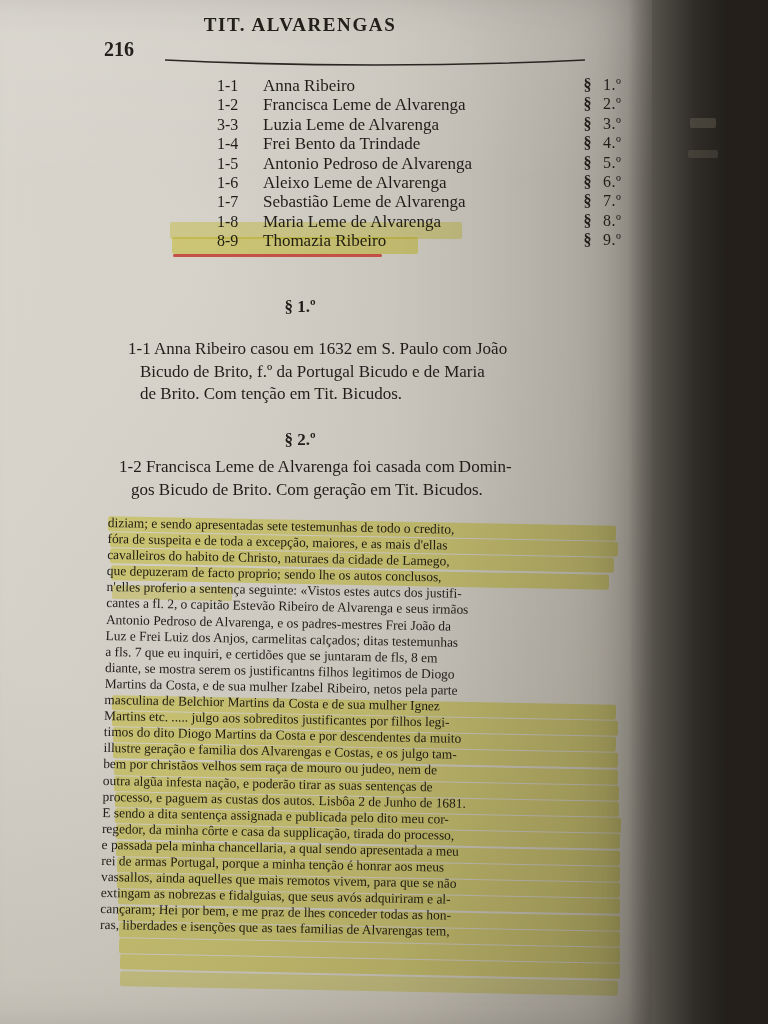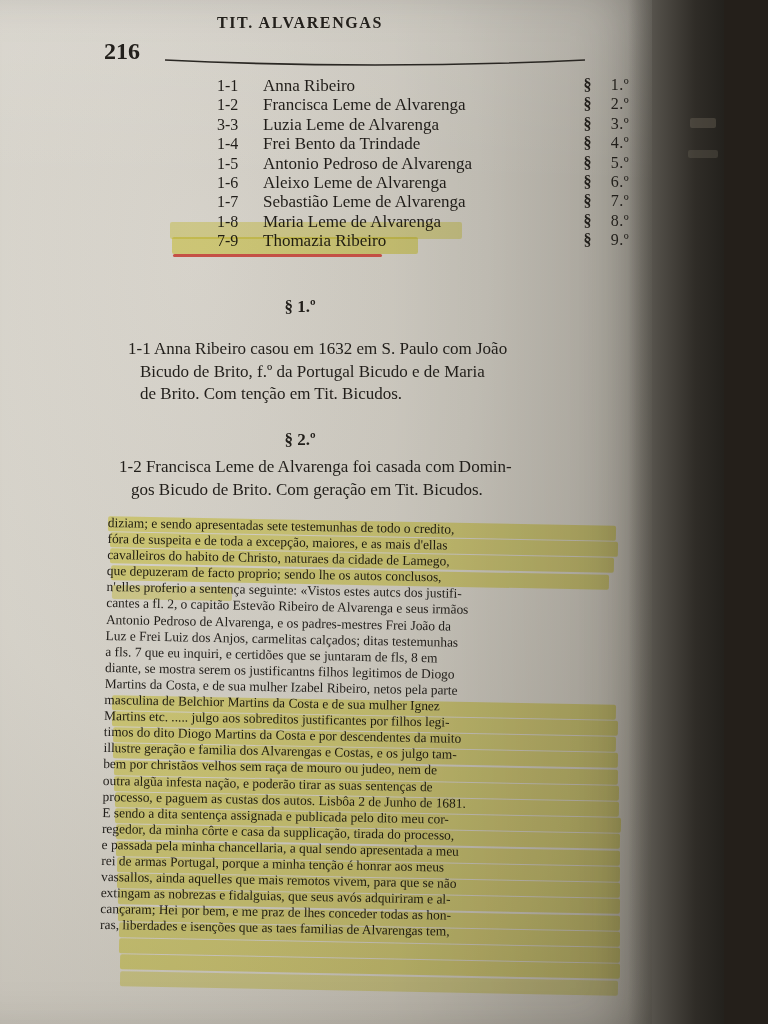--- a/index.html
+++ b/index.html
@@ -97,30 +97,30 @@
     color: #211e1a;
   }
 
   
   .running-head {
     position: absolute;
     left: 0;
     top: 14px;
     width: 600px;
     text-align: center;
-    font-size: 16px;
+    font-size: 19px;
     letter-spacing: 1.6px;
     font-weight: 700;
     color: #23201c;
   }
   .folio {
     position: absolute;
     left: 104px;
     top: 38px;
-    font-size: 24px;
+    font-size: 20px;
     font-weight: 700;
     color: #23201c;
   }
   .rule {
     position: absolute;
     left: 165px;
     top: 58px;
     width: 420px;
     height: 10px;
     overflow: hidden;
@@ -150,21 +150,21 @@
     display: inline-block;
   }
   .idx-sec {
     position: absolute;
     right: 0;
     top: 0;
     font-size: 16px;
     letter-spacing: 0.5px;
   }
   .idx-sec .sg { font-weight: 700; margin-right: 11px; }
-  .idx-sec .no { display: inline-block; width: 34px; text-align: center; }
+  .idx-sec .no { display: inline-block; width: 34px; text-align: left; }
 
   
   .hl {
     position: absolute;
     background: rgba(233, 226, 60, 0.55);
     mix-blend-mode: multiply;
     border-radius: 2px;
     pointer-events: none;
   }
   .hl-soft { background: rgba(231, 224, 72, 0.45); }
@@ -258,21 +258,21 @@
       </div>
       <div class="idx-row">
         <span class="idx-num">1-7</span><span class="idx-name">Sebastião Leme de Alvarenga</span>
         <span class="idx-sec"><span class="sg">§</span><span class="no">7.º</span></span>
       </div>
       <div class="idx-row">
         <span class="idx-num">1-8</span><span class="idx-name">Maria Leme de Alvarenga</span>
         <span class="idx-sec"><span class="sg">§</span><span class="no">8.º</span></span>
       </div>
       <div class="idx-row">
-        <span class="idx-num">7-9</span><span class="idx-name">Thomazia Ribeiro</span>
+        <span class="idx-num">8-9</span><span class="idx-name">Thomazia Ribeiro</span>
         <span class="idx-sec"><span class="sg">§</span><span class="no">9.º</span></span>
       </div>
     </div>
 
     <div class="hl hl-soft" style="left:170px; top:222px; width:292px; height:17px;"></div>
     <div class="hl" style="left:172px; top:237px; width:246px; height:17px;"></div>
     <div class="underline-red" style="left:173px; top:254px; width:209px;"></div>
 
     <div class="sec-head" style="top:297px;">§ 1.º</div>
     <div class="para" style="left:112px; top:338px;">

